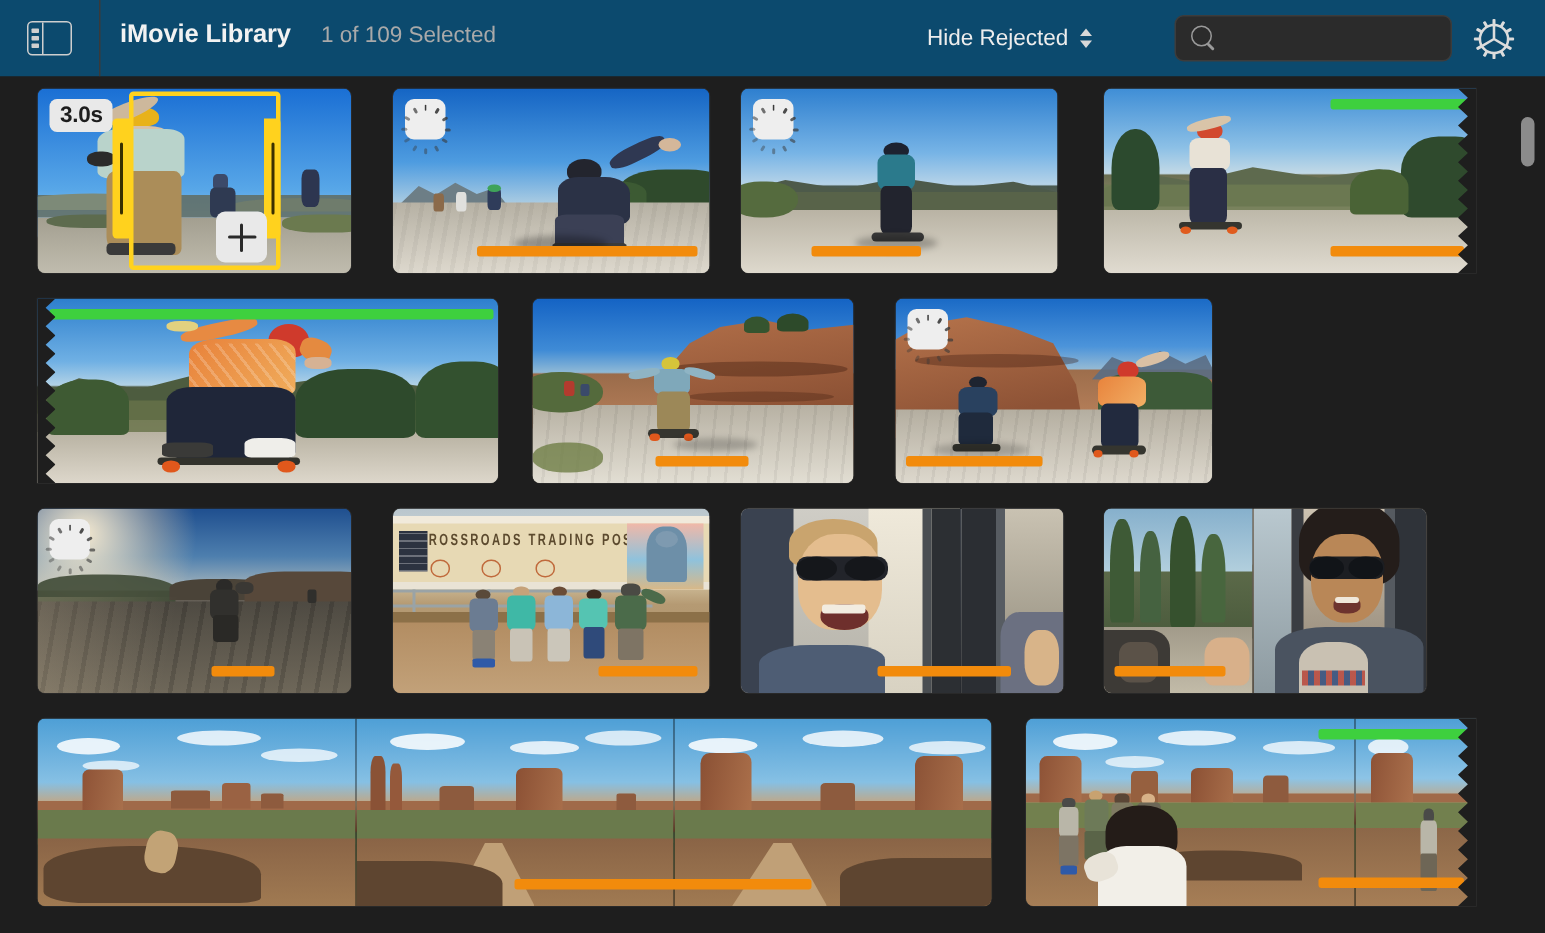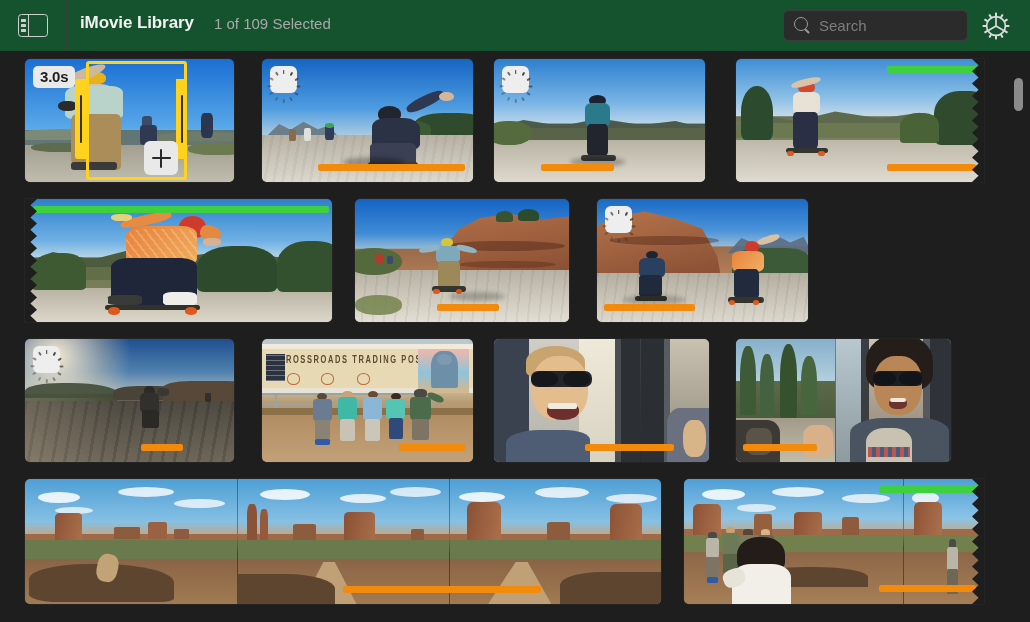--- a/index.html
+++ b/index.html
@@ -6,21 +6,21 @@
   html, body {
     width: 1030px; height: 622px;
     background: #1c1c1c;
     font-family: "Liberation Sans", sans-serif;
     overflow: hidden;
   }
 
   
   #toolbar {
     position: absolute; left: 0; top: 0; width: 1030px; height: 51px;
-    background: #14532d;
+    background: #0c4a6e;
     display: flex; align-items: center;
   }
   #toolbar-divider {
     position: absolute; left: 66px; top: 0; width: 1px; height: 51px;
     background: #3a3a3a;
   }
   #sidebar-toggle {
     position: absolute; left: 14px; top: 11px; width: 38px; height: 29px;
     display: flex; align-items: center; justify-content: center;
     cursor: pointer;
@@ -171,24 +171,30 @@
           <div class="sb-dot"></div>
           <div class="sb-dot"></div>
       </div>
       <div class="sb-right"></div>
     </div>
   </div>
 
   <div id="app-title">iMovie Library</div>
   <div id="selection-status">1 of 109 Selected</div>
 
+  <div id="filter-popup">
+    <span id="filter-label">Hide Rejected</span>
+    <span id="filter-chevrons">
+      <i class="chev chev-up"></i>
+        <i class="chev chev-dn"></i>
+    </span>
+  </div>
 
   <div id="search-field">
     <span id="search-icon"></span>
-    <input id="search-input" type="text" placeholder="Search" style="">
   </div>
 
   <div id="settings-button">
     <svg viewBox="0 0 32 32" width="32" height="32">
       <g fill="none" stroke="#dcdcdc" stroke-width="1.7">
         <circle cx="16" cy="16" r="9.4"></circle>
         <path d="M16 6.6 V16 M16 16 L24.1 20.7 M16 16 L7.9 20.7"></path>
       </g>
       <g fill="#dcdcdc">
         <rect x="15" y="2.6" width="2" height="4.2" rx="0.6"></rect>

